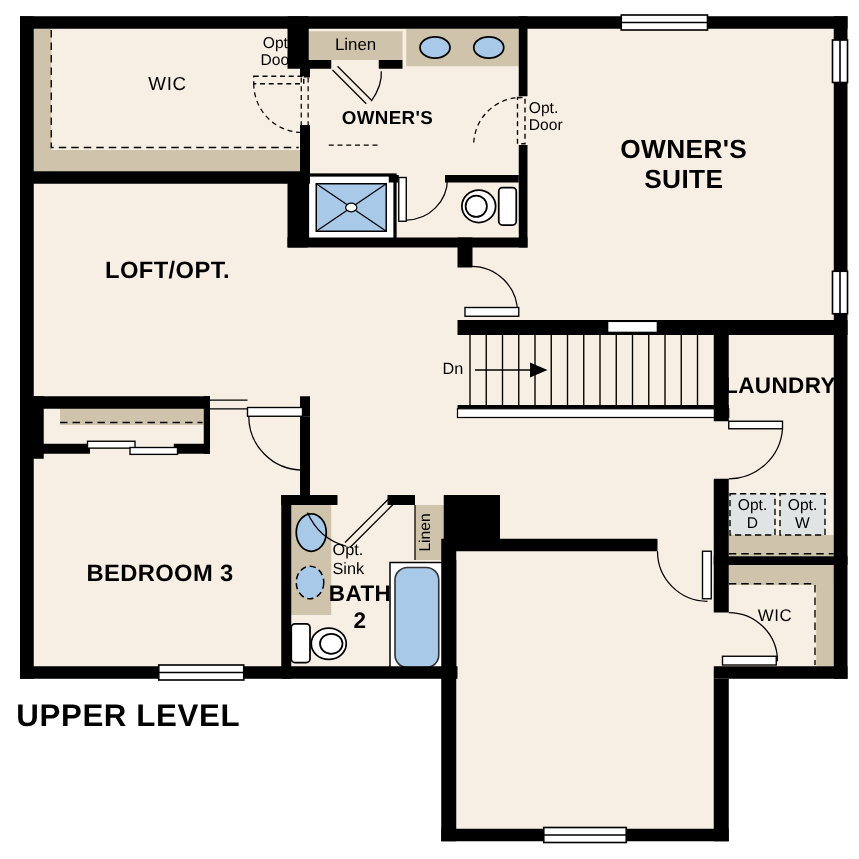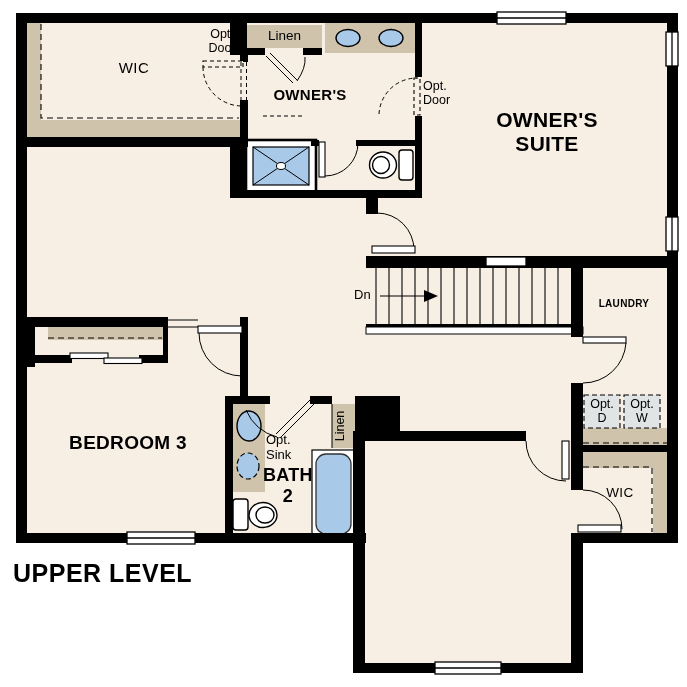--- a/index.html
+++ b/index.html
@@ -264,45 +264,46 @@
   <div>Opt.</div>
   <div>Door</div>
 </div>
 
 <div class="lbl room ctr" style="left:467px;top:108px;width:160px;font-size:21px;">
   <div>OWNER'S</div>
   <div>SUITE</div>
 </div>
 
 <div class="lbl room ctr" style="left:40px;top:205px;width:188px;font-size:19px;line-height:1.25;">
+  <div>LOFT/OPT.</div>
 </div>
 
 <div class="lbl" style="left:354px;top:288px;font-size:13px;text-align:right;">
   <span>Dn</span>
 </div>
 
-<div class="lbl room ctr" style="left:578px;top:298px;width:92px;font-size:10px;">
+<div class="lbl room ctr" style="left:578px;top:298px;width:92px;font-size:18px;">
   <div>LAUNDRY</div>
 </div>
 
 <div class="lbl sm ctr" style="left:584px;top:397px;width:36px;">
   <div>Opt.</div>
   <div>D</div>
 </div>
 
 <div class="lbl sm ctr" style="left:624px;top:397px;width:36px;">
   <div>Opt.</div>
   <div>W</div>
 </div>
 
 <div class="lbl ctr" style="left:595px;top:485px;width:50px;font-size:13.5px;letter-spacing:.5px;">
   <div>WIC</div>
 </div>
 
-<div class="lbl room ctr" style="left:36px;top:432px;width:184px;font-size:19px;">
+<div class="lbl room ctr" style="left:36px;top:449px;width:184px;font-size:19px;">
   <div>BEDROOM 3</div>
 </div>
 
 <div class="lbl" style="left:266px;top:433px;font-size:13px;line-height:1.15;">
   <div>Opt.</div>
   <div>Sink</div>
 </div>
 
 <div class="lbl room ctr" style="left:263px;top:465px;width:50px;font-size:18px;line-height:1.15;">
   <div>BATH</div>

